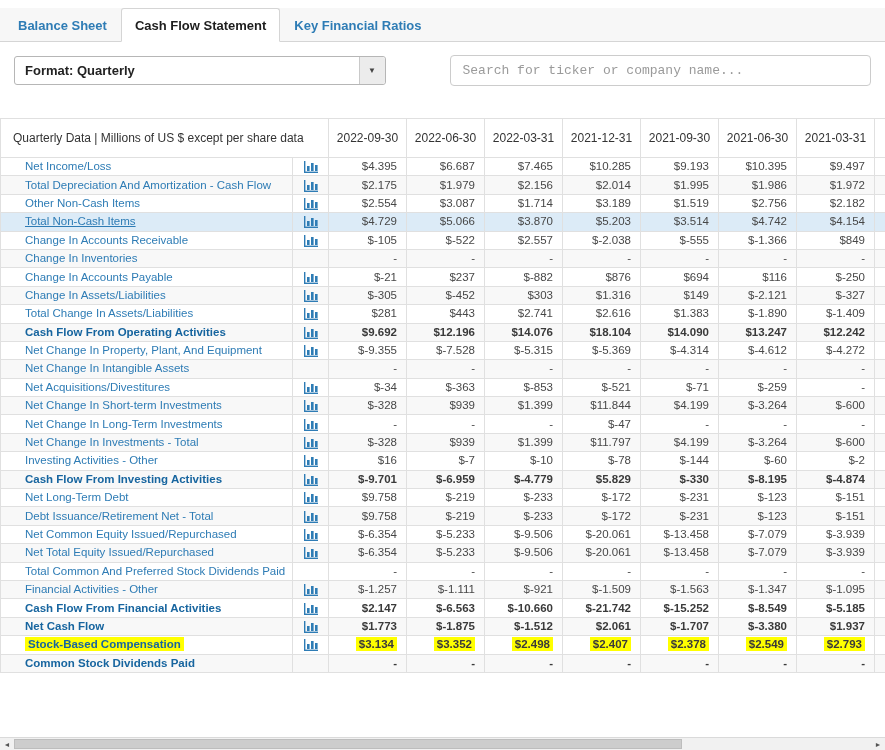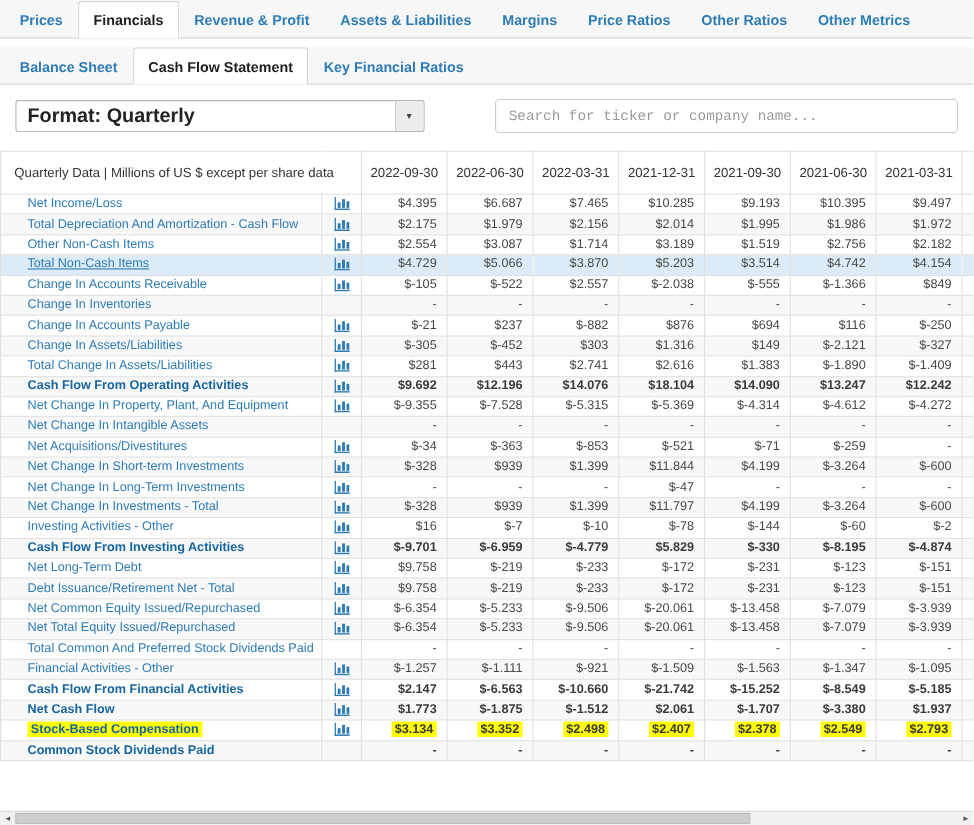--- a/index.html
+++ b/index.html
@@ -11,30 +11,30 @@
   .tabbar-main { height: 35px; }
   .tabbar-sub  { height: 34px; margin-top: 8px; }
   .tab { font-size: 13px; font-weight: bold; color: #2e7cb5; padding: 9px 13px 8px; margin-bottom: -1px;
          border: 1px solid transparent; cursor: pointer; white-space: nowrap; }
   .tab.active { background: #fff; border-color: #d5d5d5; border-bottom-color: #fff; color: #1d1d1d; border-radius: 3px 3px 0 0; }
 
   
   .controls { display: flex; align-items: center; margin: 13px 14px 0 14px; }
   .format-select { width: 372px; height: 29px; border: 1px solid #b6b6b6; border-radius: 3px; background: #fff;
                    display: flex; align-items: center; justify-content: space-between; cursor: pointer; }
-  .format-select .flabel { font-size: 18px; font-weight: bold; color: #222; padding-left: 10px; }
+  .format-select .flabel { font-size: 13px; font-weight: bold; color: #222; padding-left: 10px; }
   .format-select .fbtn { width: 26px; height: 100%; border-left: 1px solid #c9c9c9; background: #ececec;
                          display: flex; align-items: center; justify-content: center; font-size: 8px; color: #444;
                          border-radius: 0 3px 3px 0; }
   .search { margin-left: 64px; width: 422px; height: 31px; border: 1px solid #ccc; border-radius: 4px;
             padding: 0 12px; font-size: 13px; color: #333; font-family: Liberation Mono, monospace; outline: none; }
   .search::placeholder { color: #9a9a9a; }
 
   
-  table { border-collapse: collapse; table-layout: fixed; width: 885px; margin-top: 16px; }
+  table { border-collapse: collapse; table-layout: fixed; width: 885px; margin-top: 32px; }
   th, td { border: 1px solid #e0e0e0; overflow: hidden; white-space: nowrap; }
   thead th { height: 39px; font-size: 12px; color: #333; font-weight: normal; background: #fff; }
   th.h-label { text-align: left; padding-left: 12px; }
   th.h-date  { text-align: center; }
   td { height: 18.4px; font-size: 11.5px; line-height: 13px; }
   .c-label { padding-left: 24px; }
   .rowlink { color: #2e7cb5; cursor: pointer; }
   tr.bold .rowlink { color: #17659f; font-weight: bold; }
   .c-icon { text-align: center; vertical-align: middle; cursor: pointer; }
   .c-icon svg { vertical-align: middle; }
@@ -52,30 +52,20 @@
             font-size: 7px; color: #555; background: #f1f1f1; cursor: pointer; }
   .sb-track { flex: 1; position: relative; }
   .sb-thumb { position: absolute; left: 0; top: 1px; bottom: 1px; width: 78%;
               background: #cdcdcd; border: 1px solid #bdbdbd; cursor: grab; }
 </style>
 </head>
 <body>
 
 <div class="page">
 
-  <div class="tabbar tabbar-main" id="mainTabs">
-      <div class="tab">Prices</div>
-      <div class="tab active">Financials</div>
-      <div class="tab">Revenue &amp; Profit</div>
-      <div class="tab">Assets &amp; Liabilities</div>
-      <div class="tab">Margins</div>
-      <div class="tab">Price Ratios</div>
-      <div class="tab">Other Ratios</div>
-      <div class="tab">Other Metrics</div>
-    </div>
 
   <div class="tabbar tabbar-sub" id="subTabs">
       <div class="tab">Balance Sheet</div>
       <div class="tab active">Cash Flow Statement</div>
       <div class="tab">Key Financial Ratios</div>
     </div>
 
   <div class="controls">
     <div class="format-select">
       <span class="flabel">Format: Quarterly</span>

